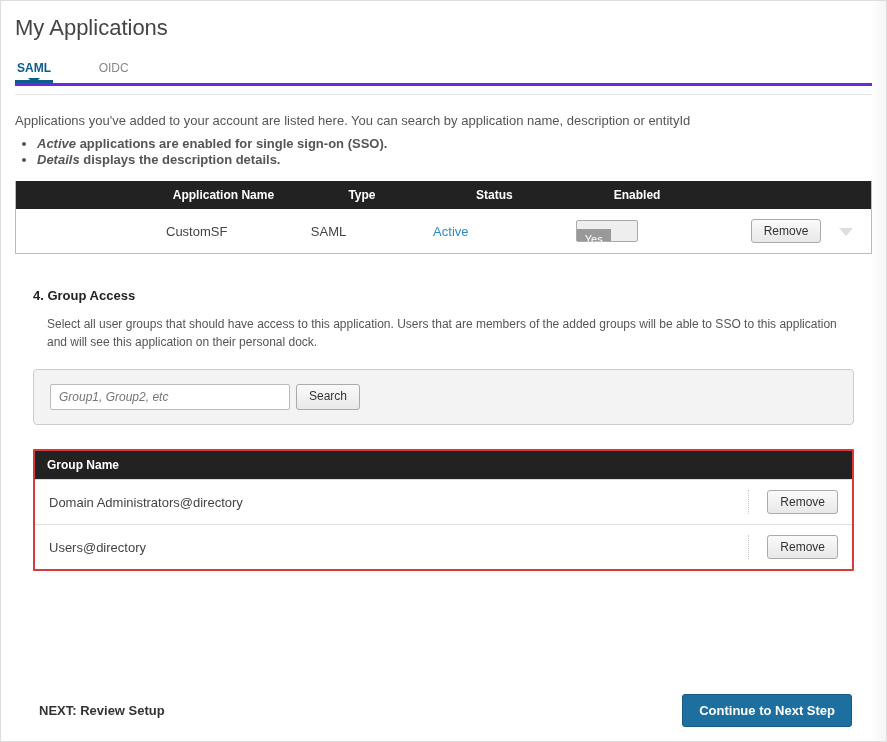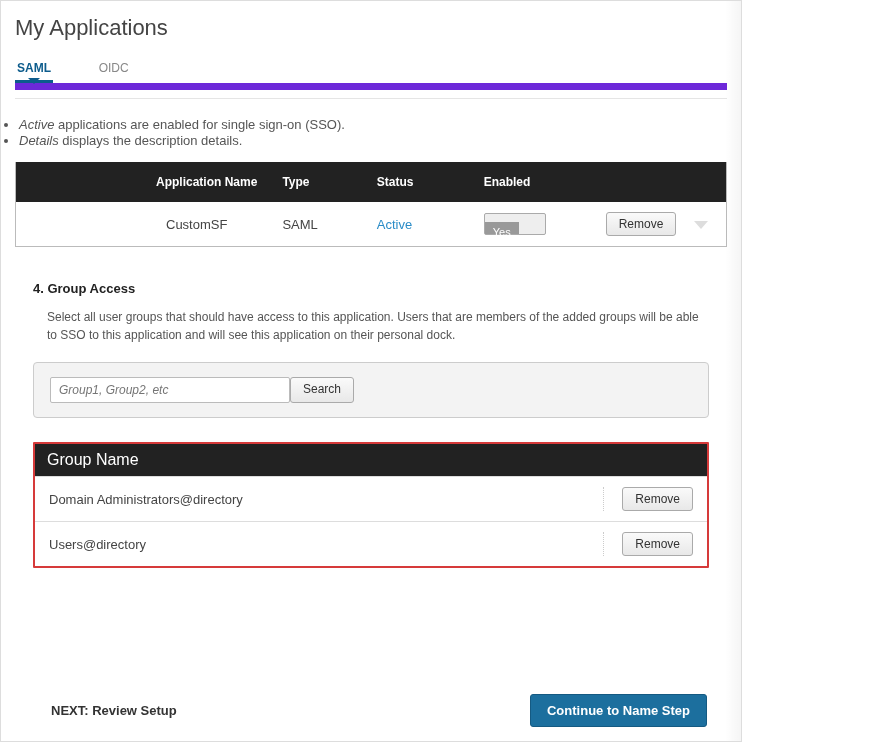--- a/index.html
+++ b/index.html
@@ -4,37 +4,37 @@
 <style>
   * { box-sizing: border-box; }
   body {
     margin: 0;
     font-family: Arial, Helvetica, sans-serif;
     font-size: 13px;
     color: #333;
     background: #fff;
   }
   .page {
-    width: 742px;
+    width: 887px;
     height: 742px;
     border: 1px solid #ddd;
     padding: 0;
     position: relative;
   }
   .inner {
     padding: 10px 14px 14px 14px;
   }
   h1.page-title {
     font-size: 22px;
     font-weight: normal;
     color: #444;
     margin: 4px 0 14px 0;
   }
   .tabs {
-    border-bottom: 7px solid #6d28d9;
+    border-bottom: 3px solid #6d28d9;
     margin-bottom: 8px;
   }
   .tab {
     display: inline-block;
     padding: 6px 2px 8px 2px;
     margin-right: 40px;
     font-size: 12px;
     color: #888;
     cursor: pointer;
     position: relative;
@@ -57,28 +57,28 @@
   .tab.active::before {
     content: "";
     position: absolute;
     left: 0; right: 0;
     bottom: 0;
     height: 3px;
     background: #0d5c8c;
   }
   .hr-light { border: none; border-top: 1px solid #e5e5e5; margin: 6px 0 18px 0; }
   .intro-text { color: #555; margin: 14px 0 8px 0; }
-  ul.bullets { margin: 2px 0 14px 4px; padding: 0; color: #555; }
+  ul.bullets { margin: 2px 0 14px 22px; padding: 0; color: #555; font-weight: bold; }
   ul.bullets li { margin: 1px 0; }
   ul.bullets em { font-style: italic; }
 
   
   .apps-table { width: 100%; border: 1px solid #bbb; border-top: none; border-collapse: collapse; }
   .apps-table thead tr { background: #222; color: #fff; }
-  .apps-table th { font-size: 12px; font-weight: bold; text-align: left; padding: 13px 10px; }
+  .apps-table th { font-size: 12px; font-weight: bold; text-align: center; padding: 7px 10px; }
   .apps-table th.col-name { padding-left: 140px; width: 280px; }
   .apps-table th.col-type { width: 120px; }
   .apps-table th.col-status { width: 140px; }
   .apps-table th.col-enabled { width: 140px; }
   .apps-table th.col-actions { width: 160px; }
   .apps-table td { padding: 10px 10px; vertical-align: middle; font-size: 13px; color: #444; }
   .apps-table td.col-name { padding-left: 150px; }
   .apps-table td.col-status a { color: #2a8cc7; text-decoration: none; }
   .toggle {
     display: inline-block;
@@ -126,61 +126,61 @@
   }
   .section-title { font-weight: bold; font-size: 13px; color: #222; margin-bottom: 12px; }
   .section-desc { color: #555; font-size: 12px; margin: 0 0 18px 14px; line-height: 1.5; }
   .search-panel {
     border: 1px solid #ccc;
     background: #f3f3f3;
     border-radius: 4px;
     padding: 14px 16px;
     margin: 0 0 24px 0;
   }
-  .search-row { display: flex; }
+  .search-row { display: flex; gap: 6px; }
   .search-input {
     width: 240px;
     padding: 5px 8px;
     border: 1px solid #bbb;
     border-radius: 2px;
     font-size: 12px;
     font-style: italic;
     color: #aaa;
     background: #fff;
   }
   .groups-box {
     border: 2px solid #d63a3a;
     border-radius: 1px;
   }
   .groups-header {
     background: #222;
     color: #fff;
-    font-size: 16px;
-    font-weight: normal;
+    font-size: 12px;
+    font-weight: bold;
     padding: 7px 12px;
   }
   .group-row {
     display: flex;
     align-items: center;
     justify-content: space-between;
     padding: 10px 14px;
     border-top: 1px solid #ddd;
     font-size: 13px;
     color: #444;
   }
   .group-row:first-of-type { border-top: none; }
   .group-row .right-cell {
     border-left: 1px dotted #ccc;
     padding-left: 18px;
   }
 
   
   .footer {
     position: absolute;
-    left: 16px; right: 0;
+    left: 4px; right: 0;
     bottom: 14px;
     padding: 0 34px;
     display: flex;
     justify-content: space-between;
     align-items: center;
   }
   .next-label { font-weight: bold; color: #333; font-size: 13px; }
   .btn-primary {
     background: #1c6f9e;
     border: 1px solid #155a82;
@@ -206,20 +206,21 @@
   <div class="inner">
     <h1 class="page-title">My Applications</h1>
 
     <div class="tabs">
       <span class="tab active">SAML</span>
       <span class="tab">OIDC</span>
     </div>
 
     <hr class="hr-light">
 
+    <div class="intro-text">Applications you've added to your account are listed here. You can search by application name, description or entityId</div>
     <ul class="bullets">
       <li><em>Active</em><span> applications are enabled for single sign-on (SSO).</span></li>
       <li><em>Details</em><span> displays the description details.</span></li>
     </ul>
 
     <table class="apps-table">
       <thead>
         <tr>
           <th class="col-name">Application Name</th>
           <th class="col-type">Type</th>
@@ -266,17 +267,17 @@
         <div class="group-row">
           <span>Users@directory</span>
           <span class="right-cell"><span class="btn">Remove</span></span>
         </div>
       </div>
     </div>
   </div>
 
   <div class="footer">
     <span class="next-label">NEXT: Review Setup</span>
-    <button class="btn-primary">Continue to Name Step</button>
+    <button class="btn-primary">Continue to Next Step</button>
   </div>
 
   <div class="right-edge-shadow"></div>
 </div>
 
 </body></html>

